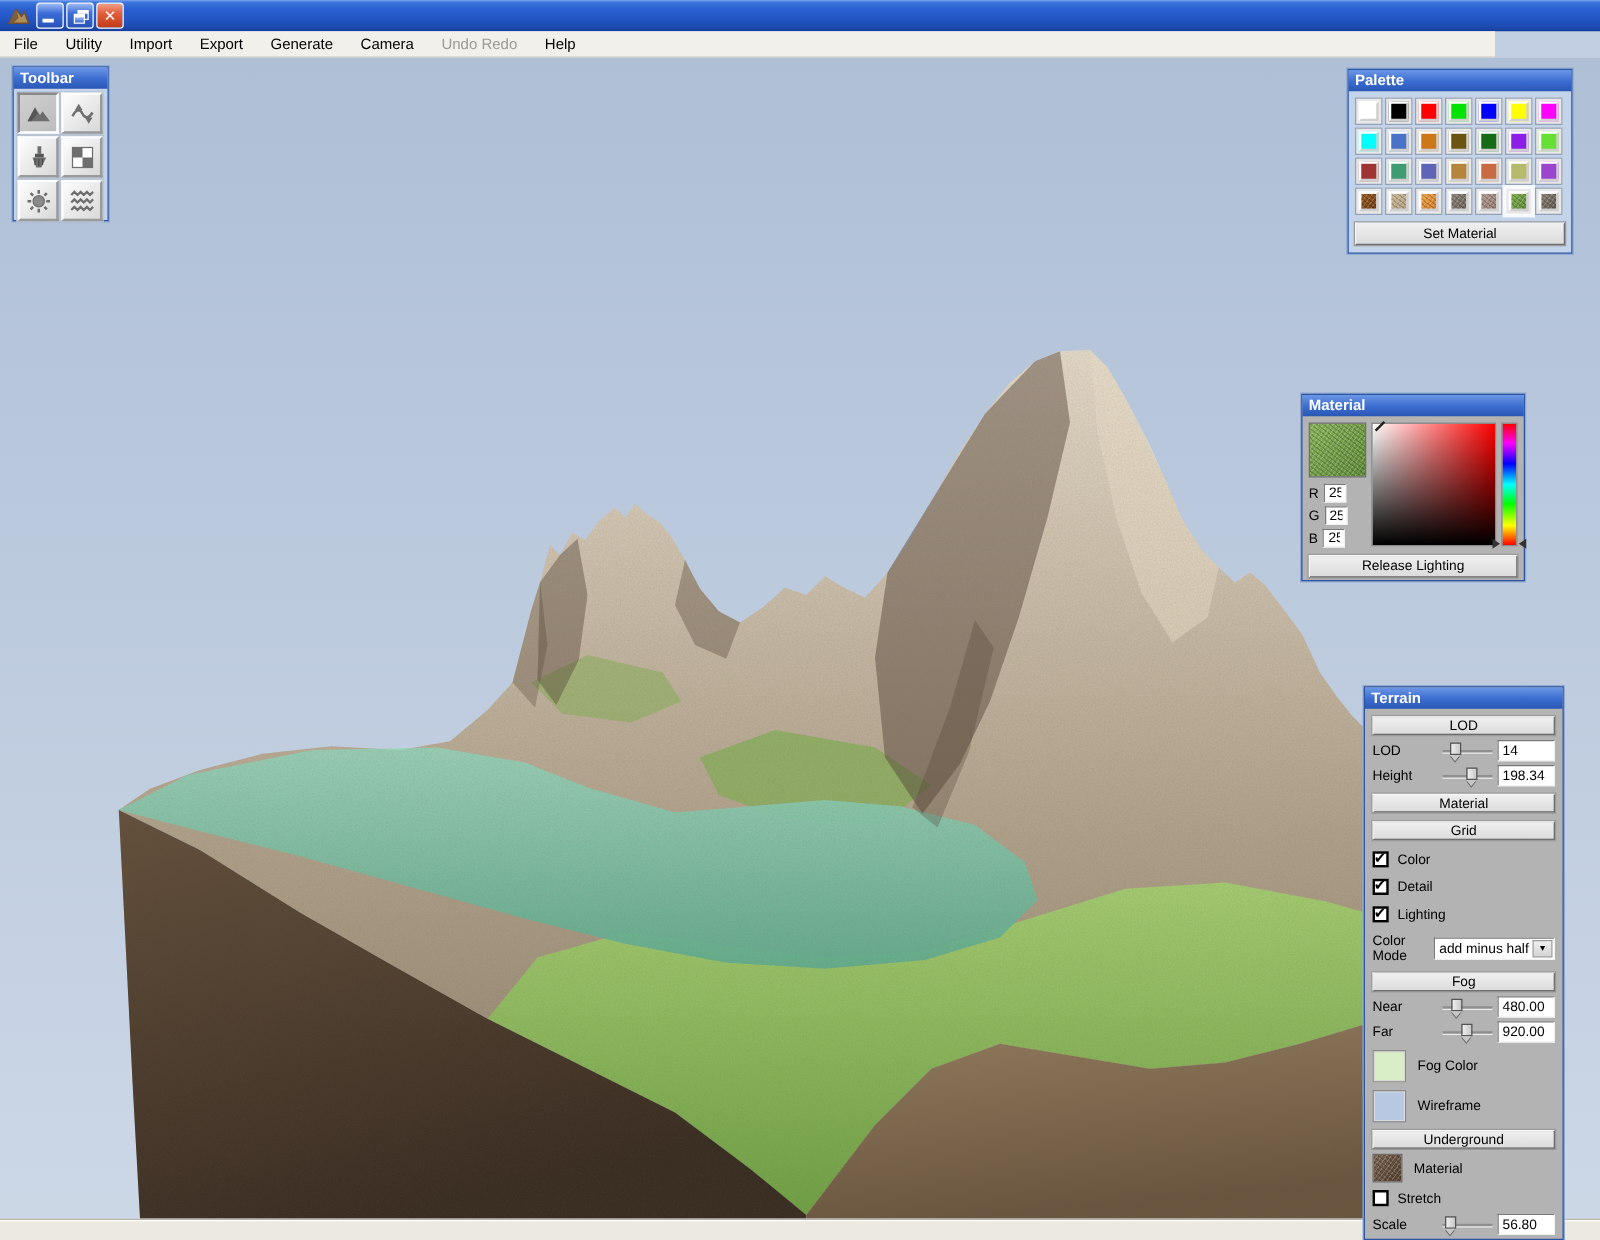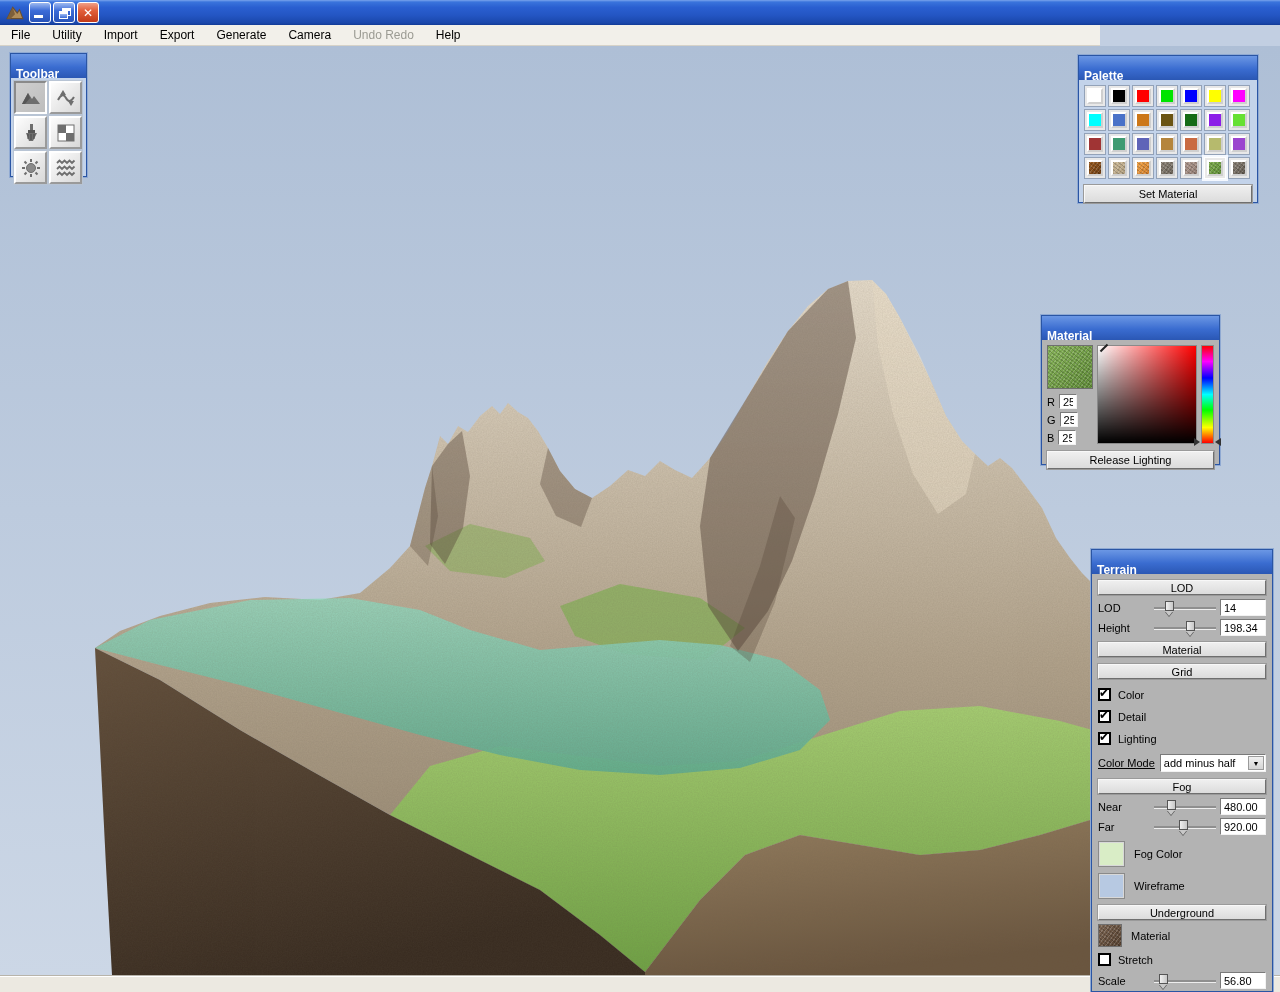--- a/index.html
+++ b/index.html
@@ -15,21 +15,21 @@
   .winbtns { display:flex; gap:2px; }
   .winbtn { width:22px; height:21px; border:1px solid #fff; border-radius:3px; display:flex; align-items:center; justify-content:center; position:relative; }
   .winbtn.blue { background:linear-gradient(180deg,#9db9f0 0%,#3c6cd8 40%,#2752b8 100%); }
   .winbtn.red  { background:linear-gradient(180deg,#f0a088 0%,#e25f3a 40%,#c23a18 100%); color:#fff; font-size:12px; font-weight:bold; }
   .glyph-min { position:absolute; left:4px; bottom:4px; width:9px; height:3px; background:#fff; }
   .glyph-restore { position:absolute; left:5px; top:5px; width:12px; height:11px; }
   .glyph-restore .r1 { position:absolute; right:0; top:0; width:9px; height:8px; border:1px solid #fff; border-top-width:3px; }
   .glyph-restore .r2 { position:absolute; left:0; bottom:0; width:9px; height:8px; border:1px solid #fff; border-top-width:3px; background:linear-gradient(180deg,#9db9f0,#3c6cd8); }
 
   
-  .menubar { position:absolute; left:0; top:25px; width:1100px; height:21px; background:#f2f0ea;
+  .menubar { position:absolute; left:0; top:25px; width:1196px; height:21px; background:#f2f0ea;
     border-bottom:1px solid #d6d2c8; display:flex; align-items:center; font-size:12px; color:#000; }
   .menu-item { padding:3px 11px; }
   .menu-item.disabled { color:#9b9b93; }
 
   
   .viewport { position:absolute; left:0; top:46px; width:1280px; height:929px; }
   .viewport svg { display:block; }
   .stop-sky1{stop-color:var(--sky-top,#aebfd6);} .stop-sky2{stop-color:var(--sky-bottom,#ccd7e6);}
   .stop-rock1{stop-color:#e8decd;} .stop-rock2{stop-color:#b3a48d;} .stop-rock3{stop-color:#8d7e69;}
   .stop-wat1{stop-color:#97d6bd;} .stop-wat2{stop-color:var(--water-color,#5fae90);}
@@ -37,21 +37,21 @@
   .stop-lc1{stop-color:#64503c;} .stop-lc2{stop-color:var(--cliff-left,#372a1f);}
   .stop-rc1{stop-color:#9b8464;} .stop-rc2{stop-color:var(--cliff-right,#6a553e);}
 
   
   .statusbar { position:absolute; left:0; top:975px; width:1280px; height:17px; background:#ece9e1;
     border-top:1px solid #b8b4aa; box-shadow:inset 0 1px 0 #fff; font-size:11px; z-index:5; }
 
   
   .panel { position:absolute; border:1px solid #2a55a4; background:#b3b3b3; box-shadow:0 0 0 1px #8fa9d2; z-index:10; }
   .panel-header { height:17px; background:linear-gradient(180deg,#6b97e4 0%,#3a6cd0 55%,#2a57b4 100%);
-    color:#fff; font-weight:bold; font-size:12px; line-height:16px; padding:12px 5px; }
+    color:#fff; font-weight:bold; font-size:12px; line-height:16px; padding:0 5px; }
   .panel.blue-body { background:#c3d3ea; }
 
   .btn3d { background:linear-gradient(180deg,#efefef,#dcdcdc);
     border:1px solid; border-color:#f8f8f8 #6f6f6f #6f6f6f #f8f8f8; box-shadow:0 0 0 1px #9a9a9a;
     font-size:11px; color:#000; text-align:center; display:flex; align-items:center; justify-content:center; }
   .valbox { background:#fff; border:1px solid; border-color:#7a7a7a #f2f2f2 #f2f2f2 #7a7a7a;
     font-size:11px; font-family:"Liberation Sans",sans-serif; padding:1px 3px; width:46px; height:17px; }
 
   
   .toolbar-panel { left:10px; top:53px; width:77px; height:124px; }
@@ -85,39 +85,39 @@
   .hue-wrap { position:relative; width:14px; height:99px; }
   .hue-strip { width:13px; height:99px; border:1px solid #8a8a8a;
     background:linear-gradient(to bottom,#f00 0%,#f0f 16%,#00f 33%,#0ff 50%,#0f0 66%,#ff0 84%,#f00 100%); }
   .hue-mark-l { position:absolute; left:-7px; bottom:-2px; width:0; height:0;
     border-top:4px solid transparent; border-bottom:4px solid transparent; border-left:6px solid #333; }
   .hue-mark-r { position:absolute; right:-6px; bottom:-2px; width:0; height:0;
     border-top:4px solid transparent; border-bottom:4px solid transparent; border-right:6px solid #333; }
   .release-btn { margin:2px 5px; height:18px; }
 
   
-  .terrain-panel { left:1091px; top:549px; width:182px; height:443px; }
+  .terrain-panel { left:1091px; top:549px; width:160px; height:443px; }
   .tp-body { padding:4px 6px; }
   .sect-btn { height:15px; margin:2px 0 4px 0; }
   .tp-row { display:flex; align-items:center; margin:3px 0; gap:4px; }
   .tp-label { font-size:11px; width:52px; flex:0 0 auto; }
   .slider { position:relative; flex:1; height:16px; }
   .slider .track { position:absolute; left:0; right:0; top:7px; height:2px; background:#8f8f8f; box-shadow:0 1px 0 #eee; }
   .slider .thumb { position:absolute; top:1px; width:9px; height:10px; background:linear-gradient(90deg,#f0f0f0,#c8c8c8);
     border:1px solid #555; }
   .slider .thumb::after { content:""; position:absolute; left:-1px; top:9px; width:0; height:0;
     border-left:4.5px solid transparent; border-right:4.5px solid transparent; border-top:5px solid #c8c8c8;
     filter:drop-shadow(0 1px 0 #555); }
   .tp-row .valbox { flex:0 0 auto; }
   .cb-row { display:flex; align-items:center; gap:7px; margin:9px 0; }
   .checkbox { width:13px; height:13px; background:#fff; border:2px solid #000; position:relative; flex:0 0 auto; }
   .checkbox.checked::after { content:"✔"; position:absolute; left:-1px; top:-4px; font-size:12px; font-weight:bold; color:#000; }
   .cb-label { font-size:11px; }
   .cm-row { display:flex; align-items:center; gap:5px; margin:8px 0 7px 0; }
-  .cm-label { font-size:11px;text-decoration:underline; }
+  .cm-label { font-size:11px; }
   .dropdown { flex:1; height:18px; background:#fff; border:1px solid; border-color:#7a7a7a #f2f2f2 #f2f2f2 #7a7a7a;
     display:flex; align-items:center; font-size:11px; }
   .dd-value { flex:1; padding:0 3px; white-space:nowrap; }
   .dd-arrow { width:16px; height:14px; margin-right:1px; background:linear-gradient(180deg,#f0f0f0,#d4d4d4);
     border:1px solid #9a9a9a; font-size:7px; display:flex; align-items:center; justify-content:center; }
   .swatch-row { display:flex; align-items:center; gap:9px; margin:6px 0; }
   .color-swatch { width:27px; height:26px; border:1px solid #8a8a8a; box-shadow:0 0 0 1px #d8d8d8 inset; }
   .sw-label { font-size:11px; }
   .mat-swatch { width:24px; height:23px; border:1px solid #6f6f6f; }
 

